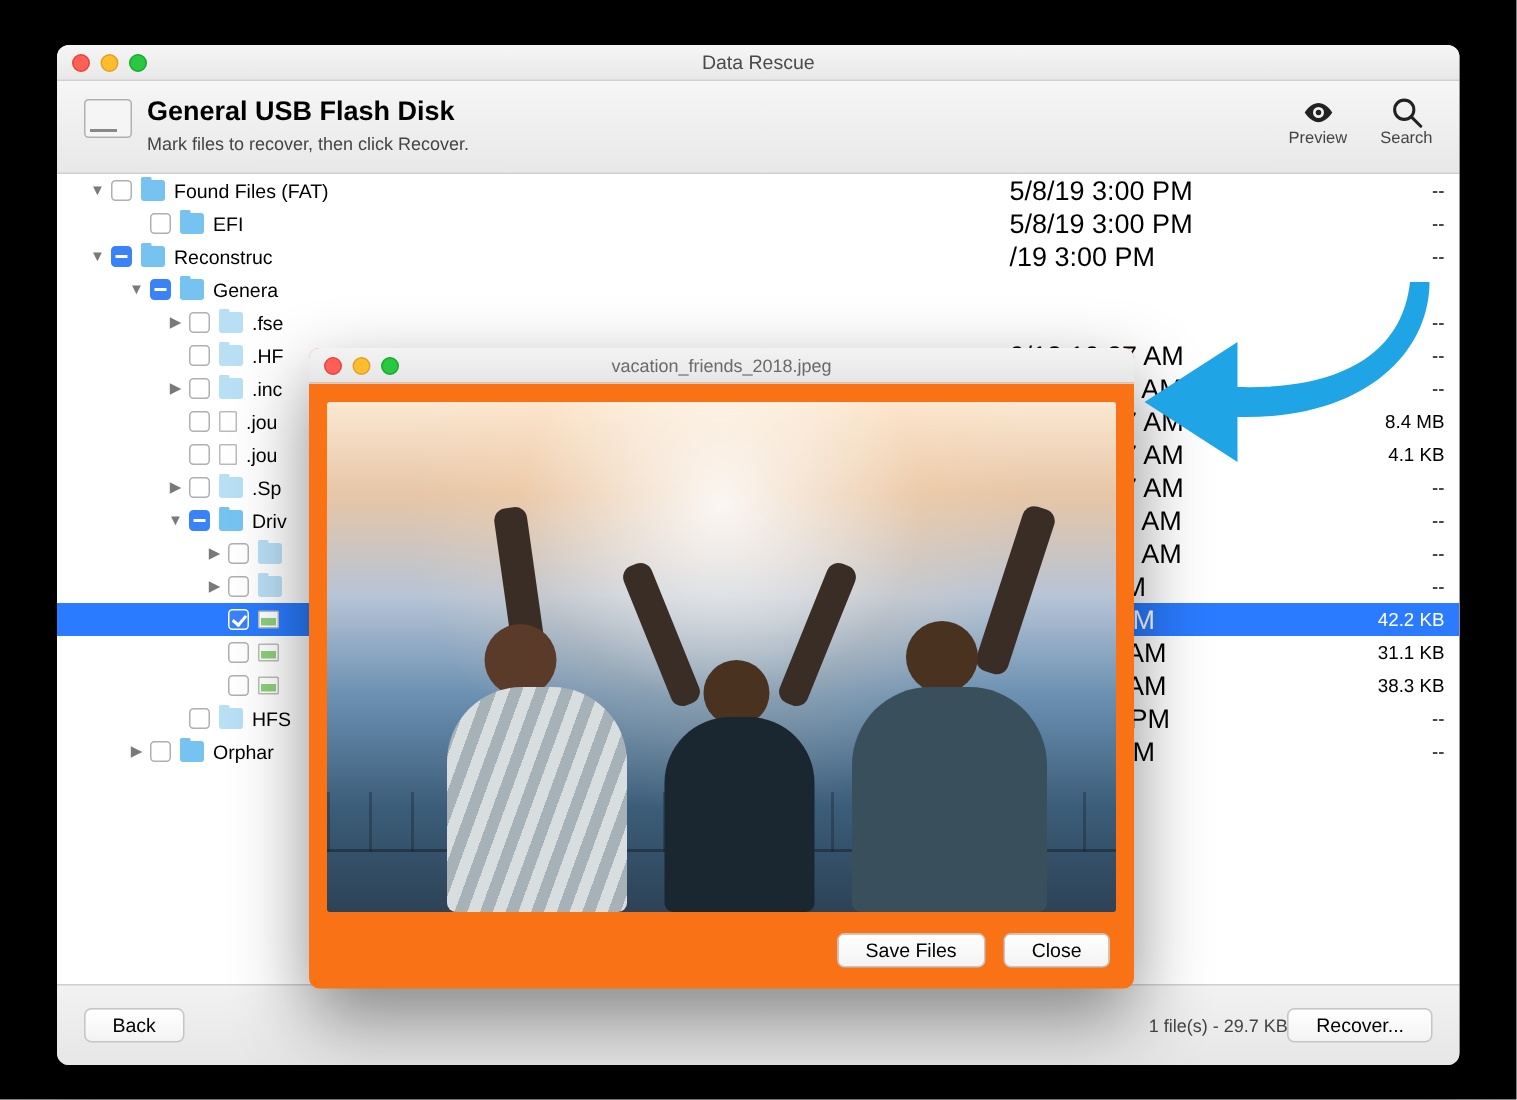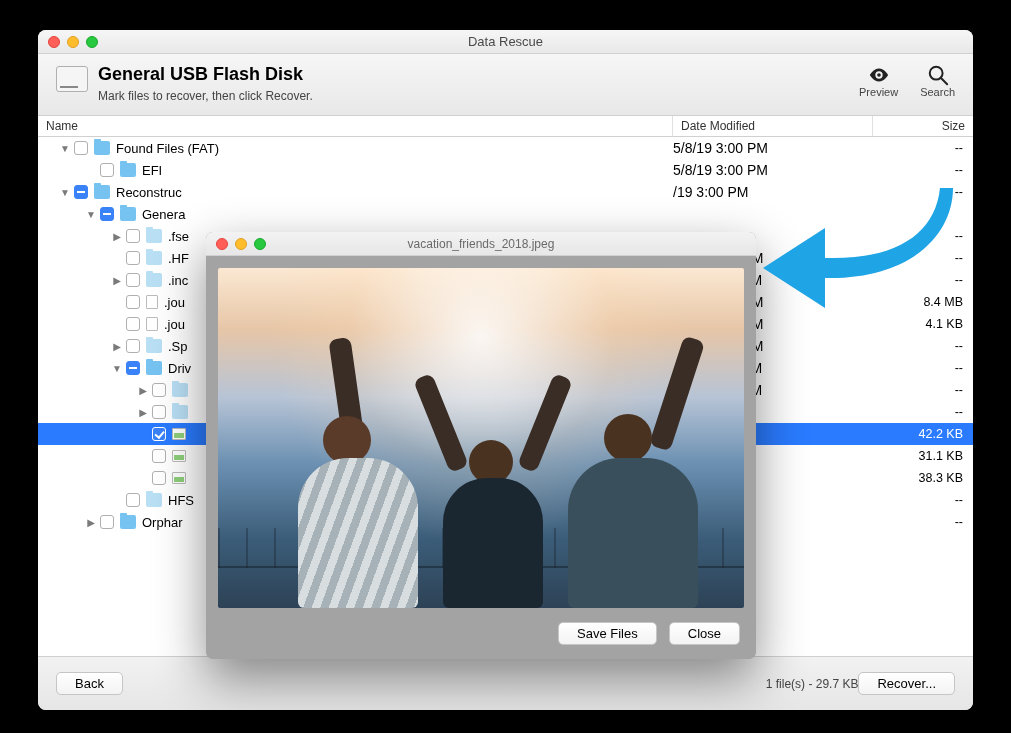--- a/index.html
+++ b/index.html
@@ -178,21 +178,21 @@
     position:relative;
   }
   .file-img::after{
     content:"";
     position:absolute;
     bottom:1px; left:1px; right:1px;
     height:5px;
     background:#8ed07b;
   }
   .fname { flex:1; white-space:nowrap; overflow:hidden; text-overflow:ellipsis; }
-  .fdate { width: 200px; font-size:14px; }
+  .fdate { width: 200px; font-size:18px; }
   .fsize { width: 90px; text-align:right; font-size:12.5px; }
 
   .footer {
     height: 54px;
     background: linear-gradient(#f2f2f2,#e6e6e6);
     border-top: 1px solid #d0d0d0;
     display:flex;
     align-items:center;
     padding: 0 18px;
     font-size: 12px;
@@ -207,21 +207,21 @@
     cursor:pointer;
   }
   .footer .status { flex:1; text-align:right; }
 
   
   .preview-window {
     position:absolute;
     left: 206px;
     top: 232px;
     width: 550px;
-    background:#a3a3a3;
+    background:#f97316;
     border-radius: 7px;
     box-shadow: 0 20px 50px rgba(0,0,0,.45);
     overflow:hidden;
   }
   .preview-window .titlebar { background:linear-gradient(#f3f3f3,#e6e6e6); }
   .preview-title { font-size:12px; color:#6a6a6a; }
   .preview-img {
     margin: 12px 12px 8px 12px;
     height: 340px;
     border-radius:2px;
@@ -307,25 +307,20 @@
       <div class="toolbar-btn">
         <svg viewBox="0 0 24 24">
             <circle cx="10" cy="10" r="7" fill="none" stroke="#222" stroke-width="2.2"></circle>
             <line x1="15" y1="15" x2="22" y2="22" stroke="#222" stroke-width="2.2" stroke-linecap="round"></line>
           </svg>
         <span>Search</span>
       </div>
     </div>
   </div>
 
-  <div class="columns-header">
-    <div class="col-name">Name</div>
-    <div class="col-date">Date Modified</div>
-    <div class="col-size">Size</div>
-  </div>
 
   <div class="tree" id="tree">
       <div class="row">
         <span class="pad" style="width: 20px;"></span>
         <span class="disclosure">▼</span>
         <span class="chk"></span>
         <span class="ficon folder"></span>
         <span class="fname">Found Files (FAT)</span>
         <span class="fdate">5/8/19 3:00 PM</span>
         <span class="fsize">--</span>

